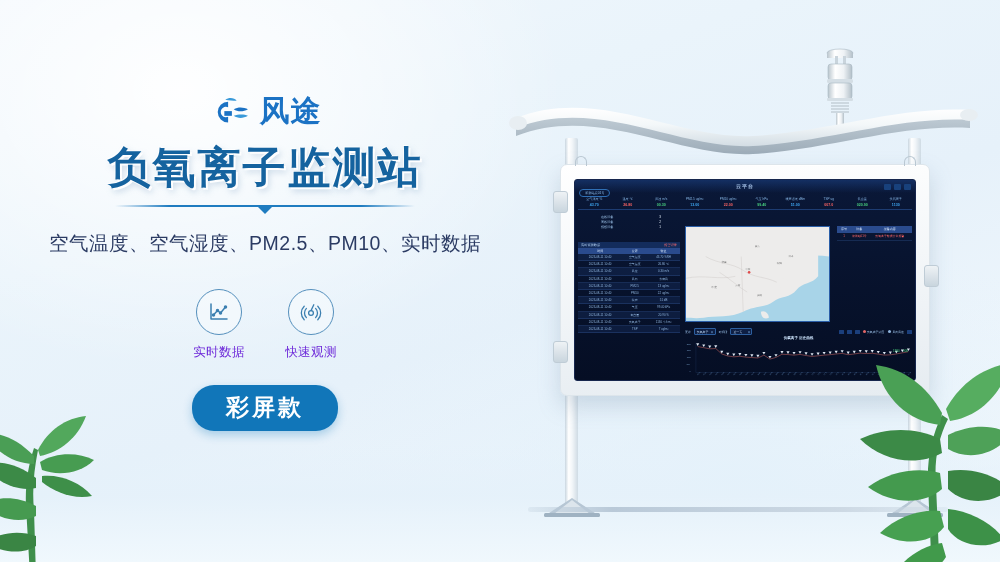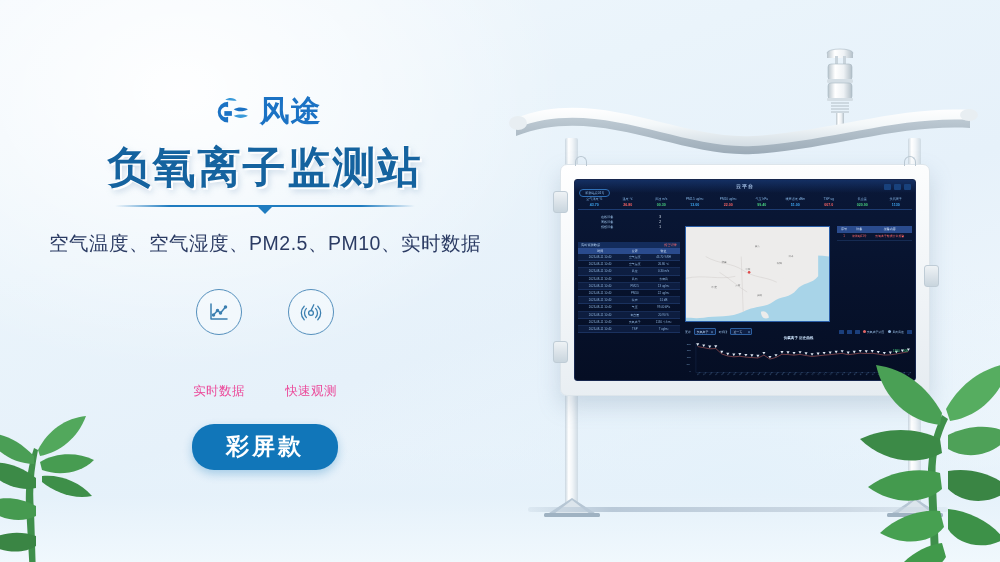--- a/index.html
+++ b/index.html
@@ -68,21 +68,21 @@
 
   
   .features { display: flex; gap: 28px; margin-top: 30px; }
   .feature { width: 64px; display: flex; flex-direction: column; align-items: center; gap: 9px; }
   .feat-circle {
     width: 46px; height: 46px; border-radius: 50%;
     border: 1.6px solid #5590bd; display: flex; align-items: center; justify-content: center;
     background: rgba(255,255,255,.35);
   }
   .feat-circle svg { display: block; }
-  .feat-label { font-size: 12.5px; color: #ec4899; white-space: nowrap; letter-spacing: .4px; margin-top: 39px; }
+  .feat-label { font-size: 12.5px; color: #6d28d9; white-space: nowrap; letter-spacing: .4px; }
 
   
   .cta {
     margin-top: 24px; padding: 10px 34px 11px; border-radius: 22px;
     background: #1176b9; color: #fff; font-size: 23px; font-weight: 700;
     letter-spacing: 3px; box-shadow: 0 4px 10px rgba(17,118,185,.3); border: none;
     font-family: inherit; cursor: pointer; line-height: 1.1;
   }
 
   

